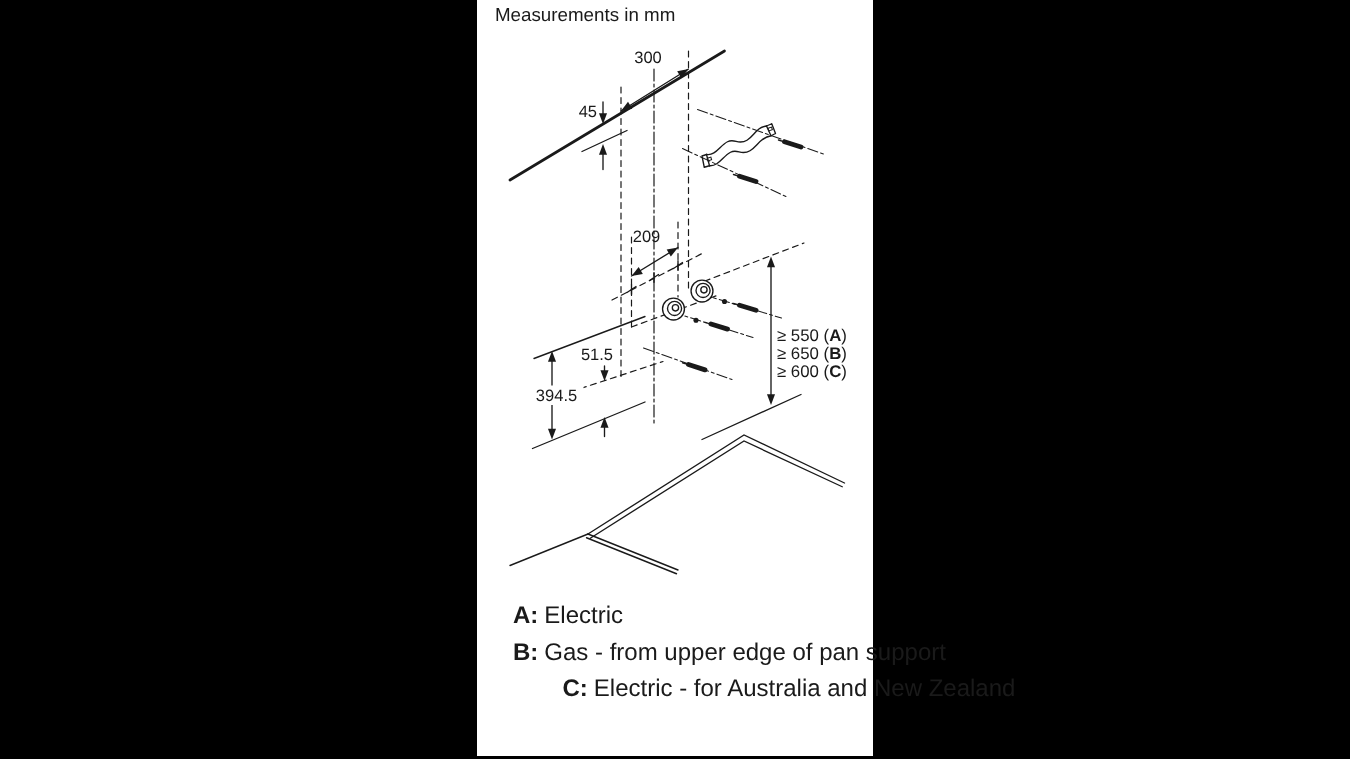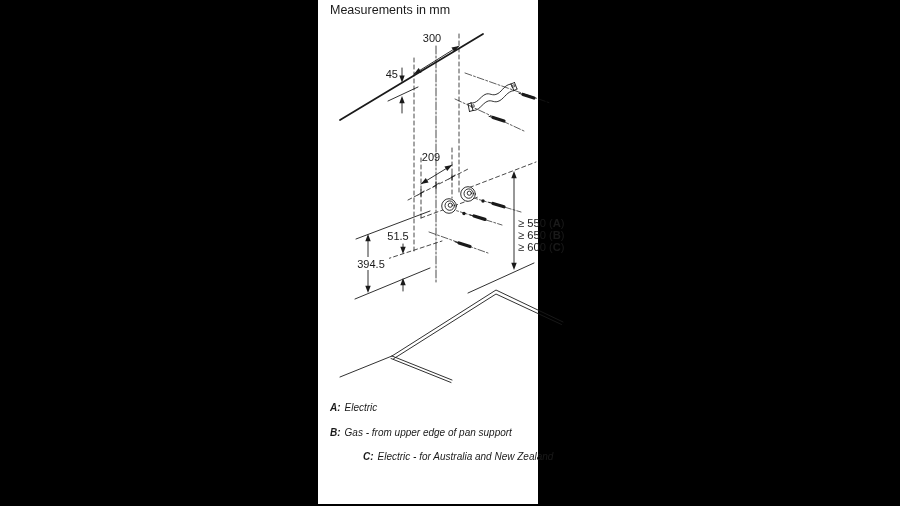--- a/index.html
+++ b/index.html
@@ -6,21 +6,21 @@
   body{
     width:900px;height:506px;
     background:#000;
     position:relative;
     overflow:hidden;
     font-family:"Liberation Sans", sans-serif;
   }
   .panel{
     position:absolute;
     left:318px;top:0;
-    width:220px;height:506px;
+    width:264px;height:506px;
     background:#fff;
   }
   .title{
     position:absolute;
     left:12px;top:3px;
     font-size:12.5px;
     color:#1a1a1a;
   }
   svg.diagram{
     position:absolute;
@@ -28,24 +28,23 @@
     width:264px;height:506px;
   }
   .legend{
     position:absolute;
     left:12px;top:402px;
     width:248px;
     color:#1a1a1a;
   }
   .legend-row{
     position:absolute;
-    left:0;
-    font-size:10px;
+    left:12px;
+    font-size:16px;
     white-space:nowrap;
-    font-style:italic;
   }
   .legend-row.r0{top:0;}
   .legend-row.r1{top:25px;}
   .legend-row.r2{top:49px;margin-left:33px;}
   .legend-key{font-weight:bold;margin-right:4px;}
   .bottom-strip{
     position:absolute;left:0;bottom:0;width:900px;height:2px;background:#000;
   }
   .dim-text{
     font-family:"Liberation Sans", sans-serif;

